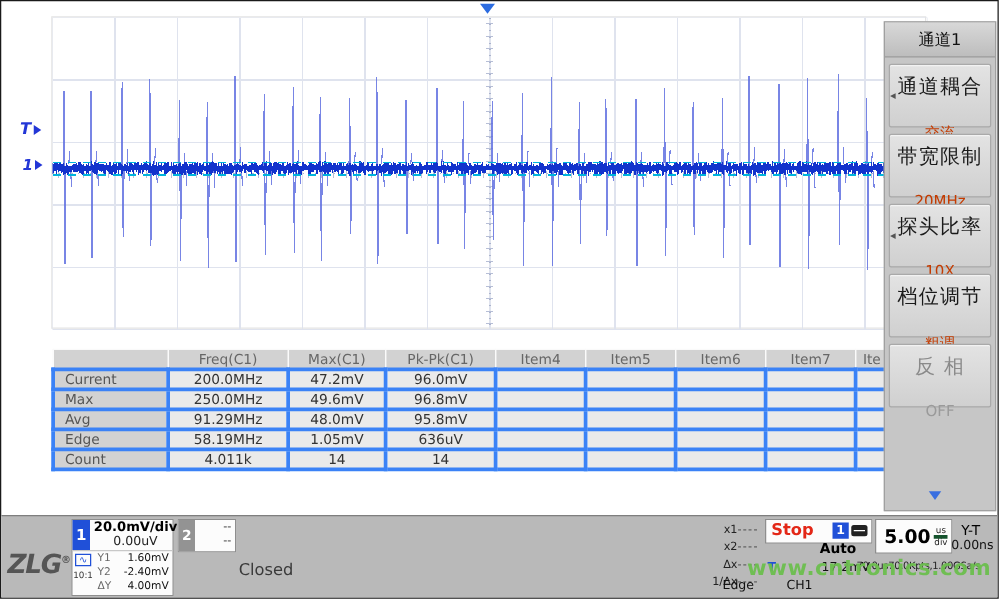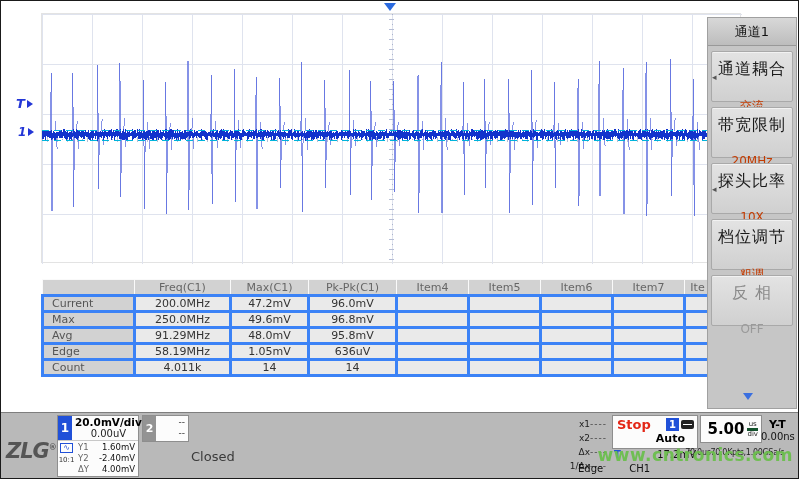--- a/index.html
+++ b/index.html
@@ -68,41 +68,41 @@
 
   .ch2-box{left:141px;top:2px;width:47px;height:27px;display:flex}
   .badge.b2{width:13px;background:#939393;font-size:11px}
   .ch2-vals{flex:1;text-align:right;padding:1px 3px;line-height:11px;color:#333;font-size:9px}
   .closed-label{position:absolute;left:190px;top:36px;font-size:13px;color:#3a3a3a}
 
   .xcur{position:absolute;left:534px;top:4px;width:72px}
   .xcur-row{display:flex;justify-content:flex-end;font-size:9px;line-height:14px;color:#222}
   .xcur-val{color:#444;letter-spacing:1px}
 
-  .trig-box{left:611px;top:2px;width:86px;height:34px}
+  .trig-box{left:611px;top:2px;width:86px;height:20px}
   .trig-row1{display:flex;align-items:center;height:16px}
   .stop{color:#e32717;font-weight:bold;font-size:13px;padding-left:4px}
   .tbadge{width:13px;height:13px;background:#2050d8;color:#fff;font-size:10px;margin-left:auto;
     display:flex;align-items:center;justify-content:center;font-weight:bold}
   .coupling-icon{width:13px;height:9px;background:#222;border-radius:2px;margin:0 3px 0 2px;position:relative}
   .coupling-icon::after{content:"";position:absolute;left:2px;right:2px;top:4px;height:1px;background:#fff}
   .auto{text-align:right;padding-right:12px;font-weight:bold;font-size:11px;color:#000;line-height:13px}
   .trig-level{position:absolute;left:613px;top:36px;width:82px;display:flex;justify-content:space-between;font-size:10px}
   .t-label{color:#2050d8;font-weight:bold}
   .t-value{color:#111}
   .trig-type{position:absolute;left:577px;top:50px;width:82px;display:flex;gap:26px;font-size:10px;color:#111}
 
   .tb-box{left:699px;top:2px;width:62px;height:28px;display:flex;align-items:center;
     justify-content:flex-end;padding-right:3px}
   .tb-scale{font-size:15px;font-weight:bold;color:#000}
   .tb-unit{display:flex;flex-direction:column;font-size:7px;line-height:7px;color:#222;margin-left:3px;text-align:center}
   .tb-unit .num{border-bottom:3px solid #14532d}
   .tb-row{position:absolute;left:686px;top:35px;width:97px;display:flex;justify-content:flex-end;
     font-size:8px;letter-spacing:-0.3px;color:#222;white-space:nowrap}
-  .yt-mode{position:absolute;left:768px;top:5px;font-weight:bold;font-size:11px;color:#000}
+  .yt-mode{position:absolute;left:768px;top:5px;font-weight:normal;font-size:11px;color:#000}
   .delay{position:absolute;left:760px;top:18px;font-size:10px;color:#111}
 
   .watermark{position:absolute;right:5px;top:444px;font-size:17px;font-weight:bold;color:#6cbf4e;
     opacity:.95;letter-spacing:.5px;z-index:9}
 </style>
 </head>
 <body>
 
 <div class="screen">
 

